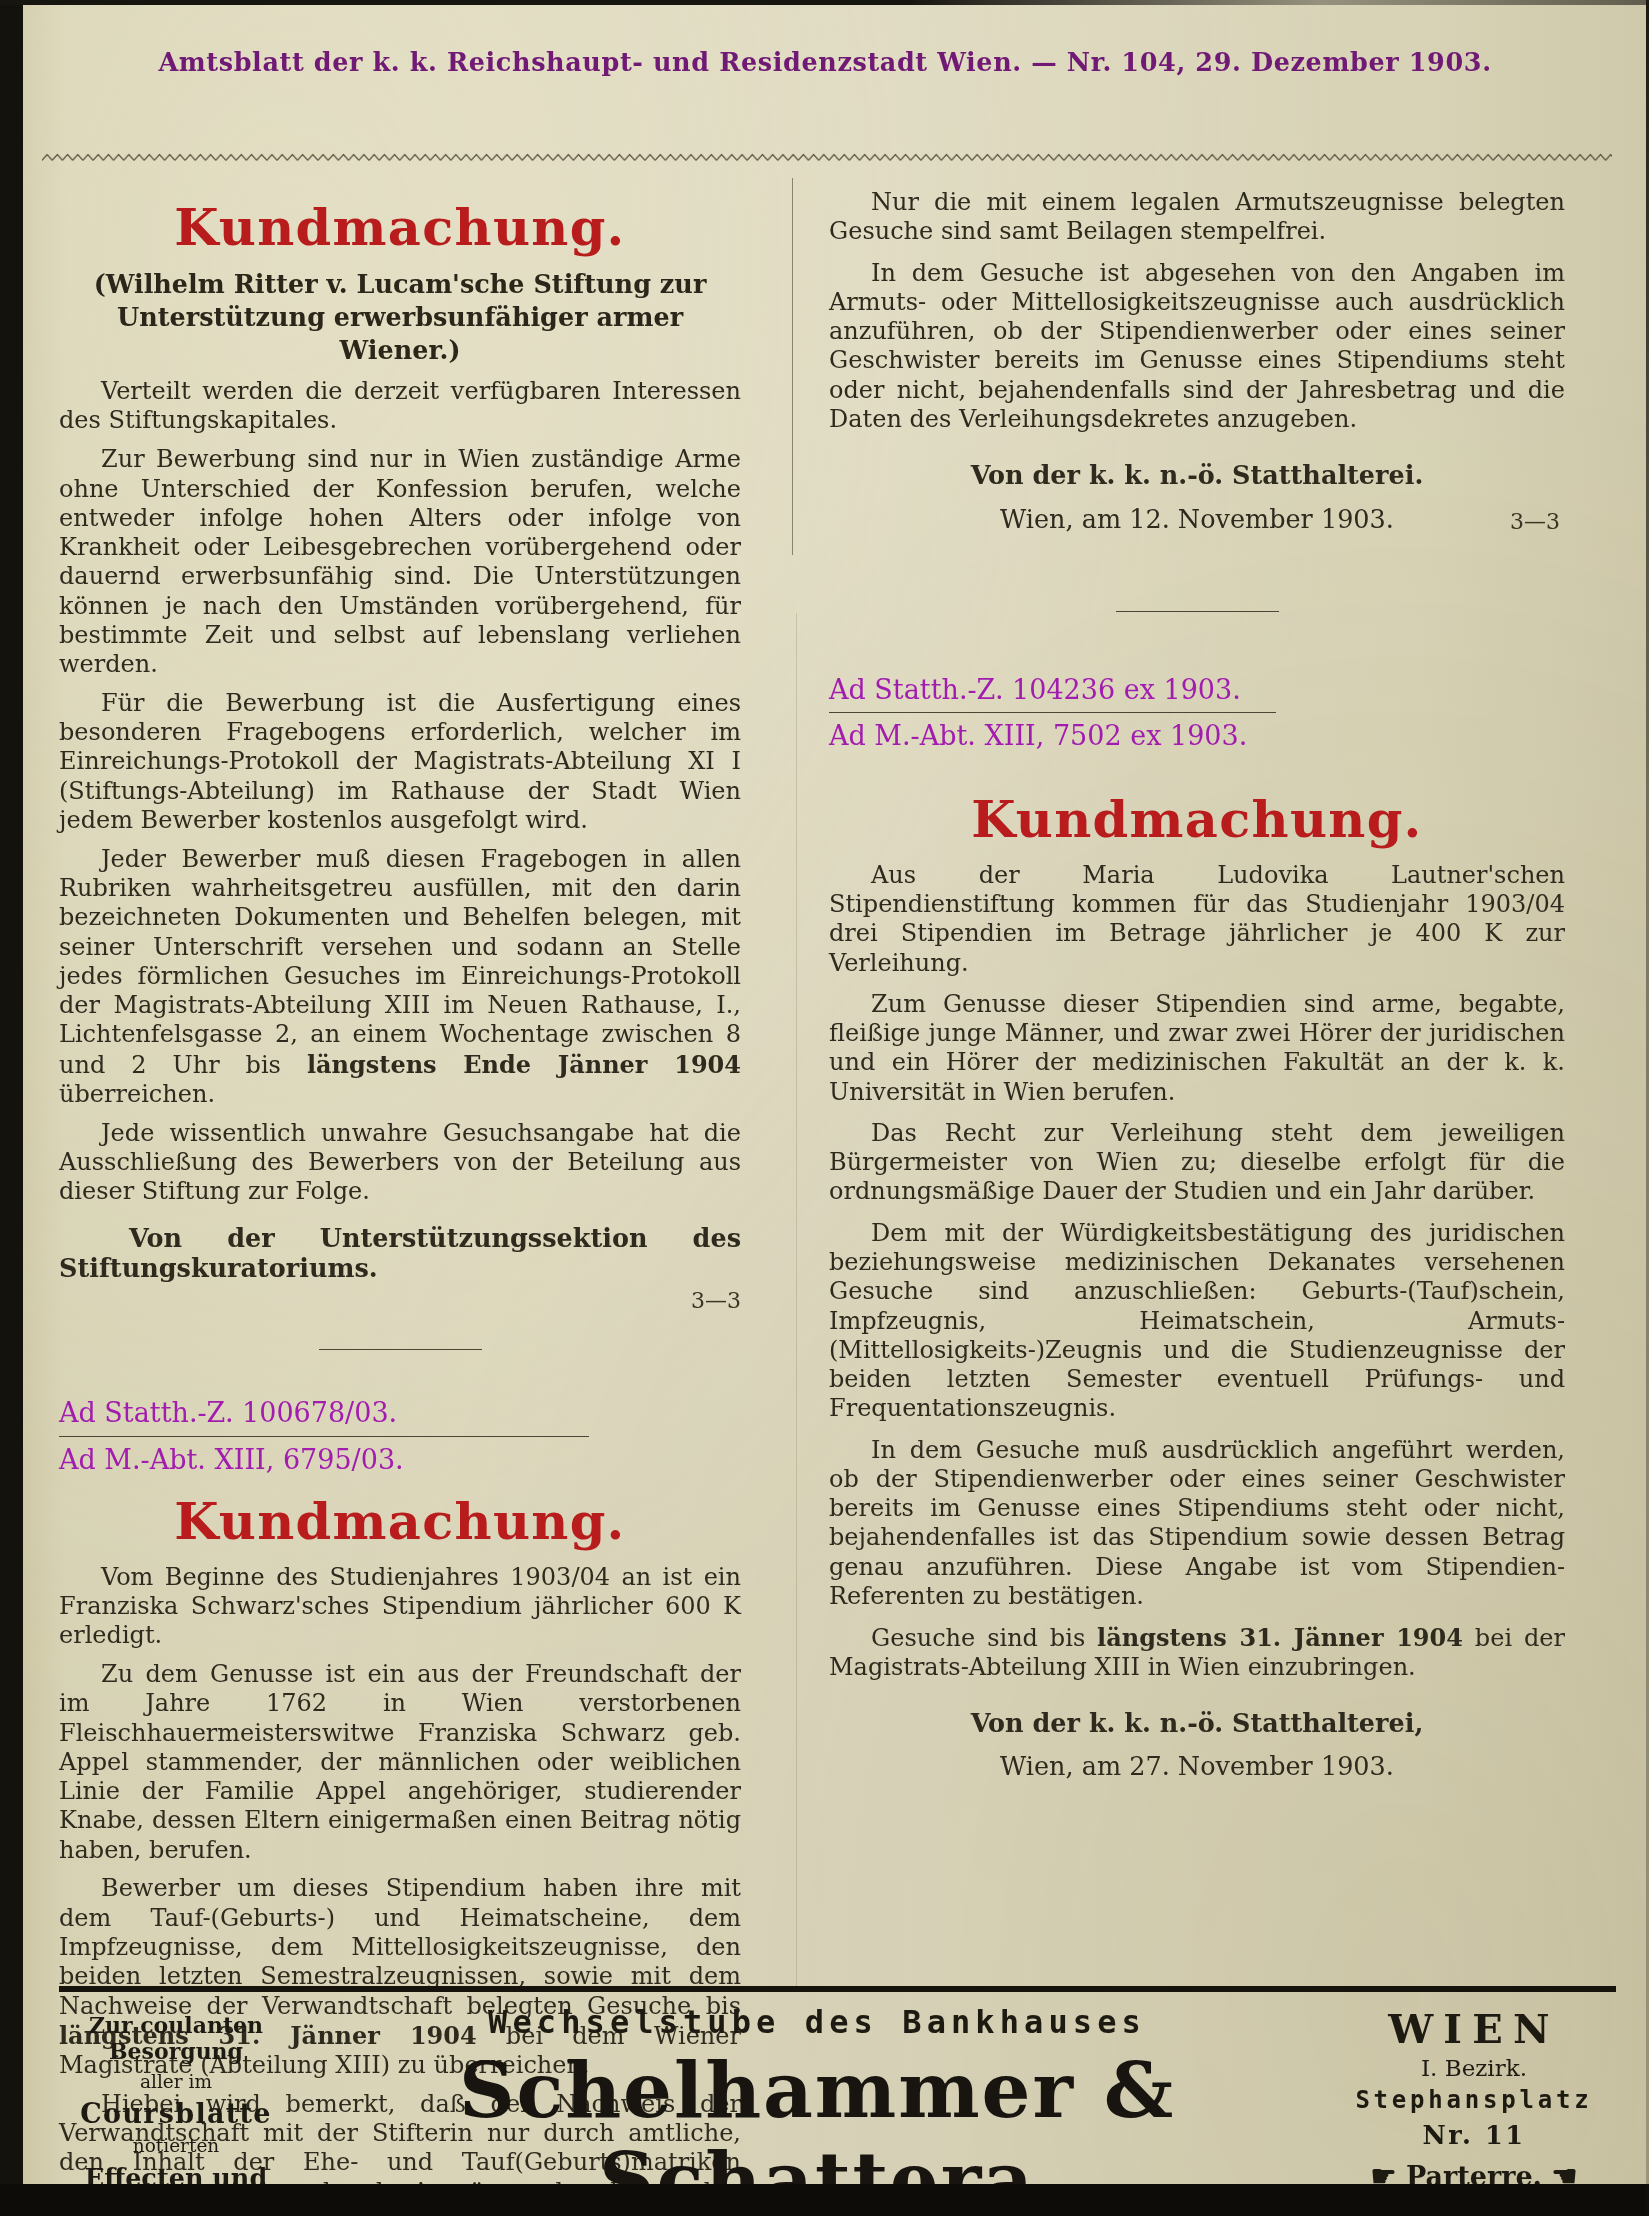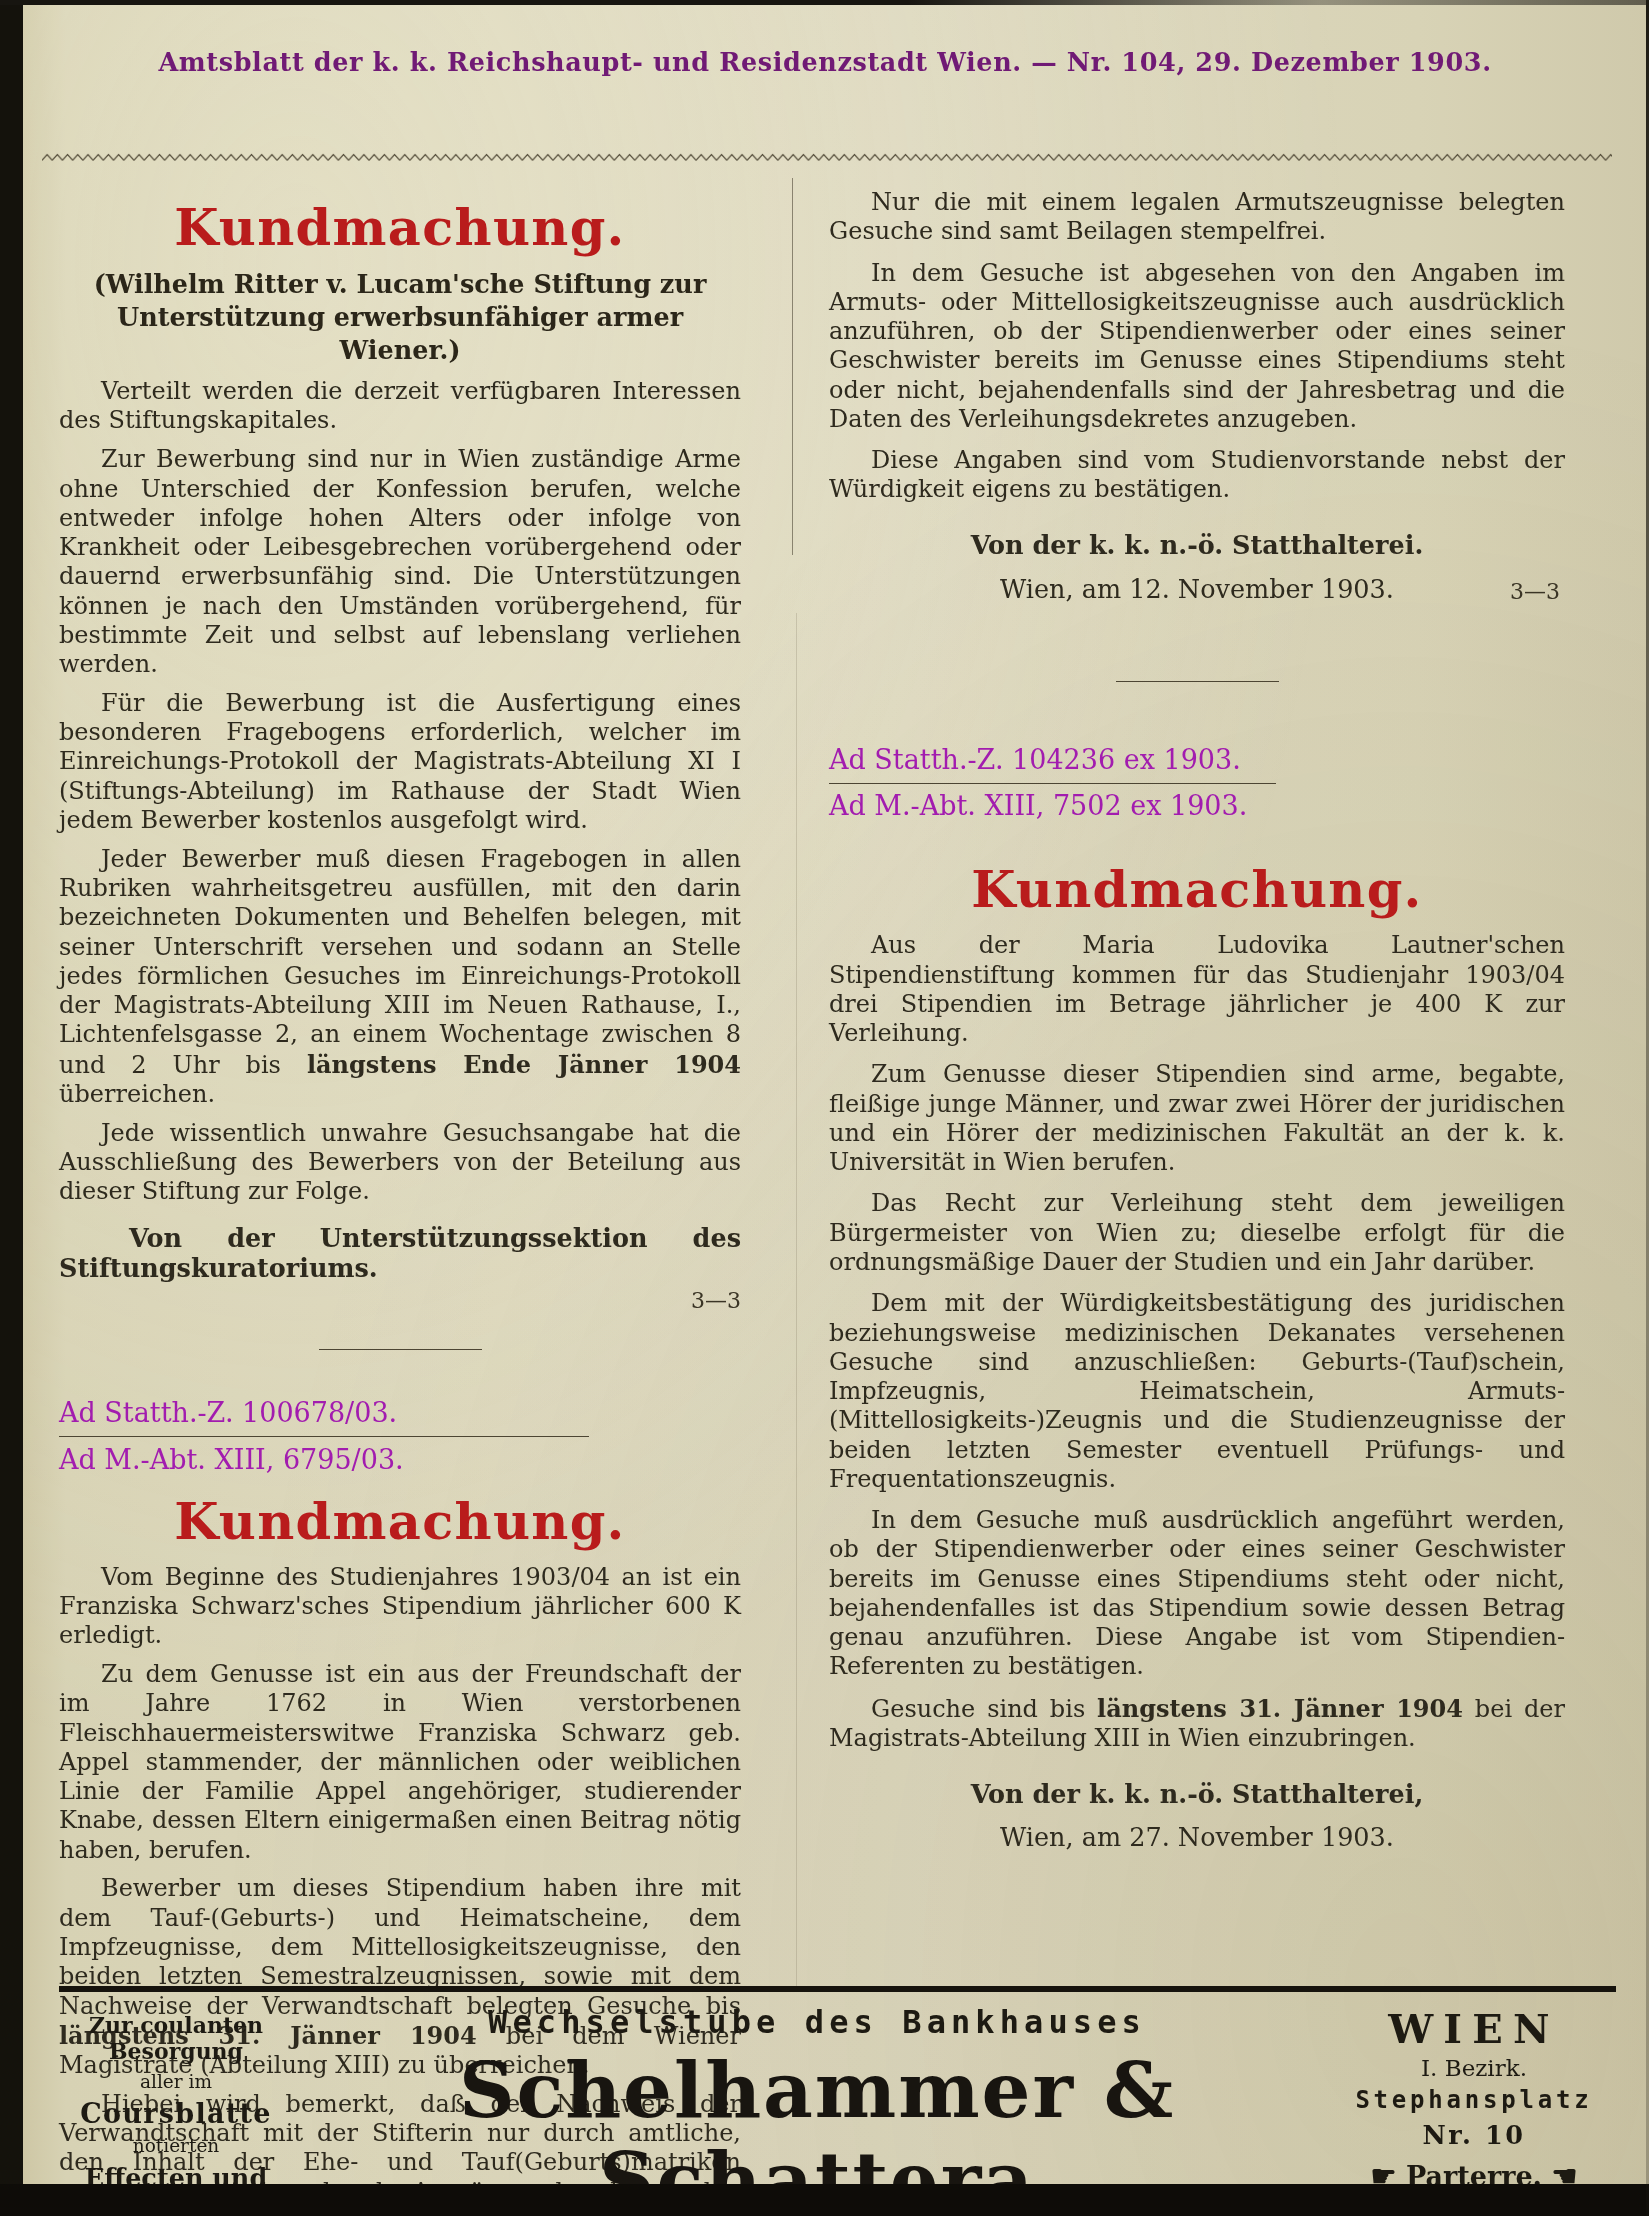--- a/index.html
+++ b/index.html
@@ -113,21 +113,20 @@
     <p class="para">Zu dem Genusse ist ein aus der Freundschaft der im Jahre 1762 in Wien verstorbenen Fleischhauermeisterswitwe Franziska Schwarz geb. Appel stammender, der männlichen oder weiblichen Linie der Familie Appel angehöriger, studierender Knabe, dessen Eltern einigermaßen einen Beitrag nötig haben, berufen.</p>
     <p class="para"><span>Bewerber um dieses Stipendium haben ihre mit dem Tauf-(Geburts-) und Heimatscheine, dem Impfzeugnisse, dem Mittellosigkeitszeugnisse, den beiden letzten Semestralzeugnissen, sowie mit dem Nachweise der Verwandtschaft belegten Gesuche bis </span><b>längstens 31. Jänner 1904</b><span> bei dem Wiener Magistrate (Abteilung XIII) zu überreichen.</span></p>
     <p class="para">Hiebei wird bemerkt, daß der Nachweis der Verwandtschaft mit der Stifterin nur durch amtliche, den Inhalt der Ehe- und Tauf(Geburts)matriken wortgetreu wiedergebende Auszüge erbracht werden kann.</p>
   </section>
 </div>
 
 <div class="col col-right">
   <section>
     <p class="para" style="margin-top:0;">Nur die mit einem legalen Armutszeugnisse belegten Gesuche sind samt Beilagen stempelfrei.</p>
     <p class="para">In dem Gesuche ist abgesehen von den Angaben im Armuts- oder Mittellosigkeitszeugnisse auch ausdrücklich anzuführen, ob der Stipendienwerber oder eines seiner Geschwister bereits im Genusse eines Stipendiums steht oder nicht, bejahendenfalls sind der Jahresbetrag und die Daten des Verleihungsdekretes anzugeben.</p>
-    <p class="para">Diese Angaben sind vom Studienvorstande nebst der Würdigkeit eigens zu bestätigen.</p>
     <p class="sig center">Von der k. k. n.-ö. Statthalterei.</p>
     <div class="dateline-row">
       <span>Wien, am 12. November 1903.</span>
       <span class="mark-abs">3—3</span>
     </div>
     <div class="shortrule" style="margin-top:77px;"></div>
   </section>
 
   <section>
     <div class="gap" style="height:57px;"></div>
@@ -158,21 +157,21 @@
   </div>
   <div class="ad-center">
     <div class="ad-top">Wechselstube des Bankhauses</div>
     <div class="ad-name">Schelhammer &amp; Schattera</div>
 
   </div>
   <div class="ad-right">
     <div class="ad-city">WIEN</div>
     <div class="ad-district">I. Bezirk.</div>
     <div class="ad-street">Stephansplatz</div>
-    <div class="ad-number">Nr. 10</div>
+    <div class="ad-number">Nr. 11</div>
     <div class="ad-floor">
       <span class="hand">☛</span>
       <span>Parterre.</span>
       <span class="hand">☚</span>
     </div>
   </div>
 </div>
 
 <div class="edge-left"></div>
 <div class="edge-top"></div>

